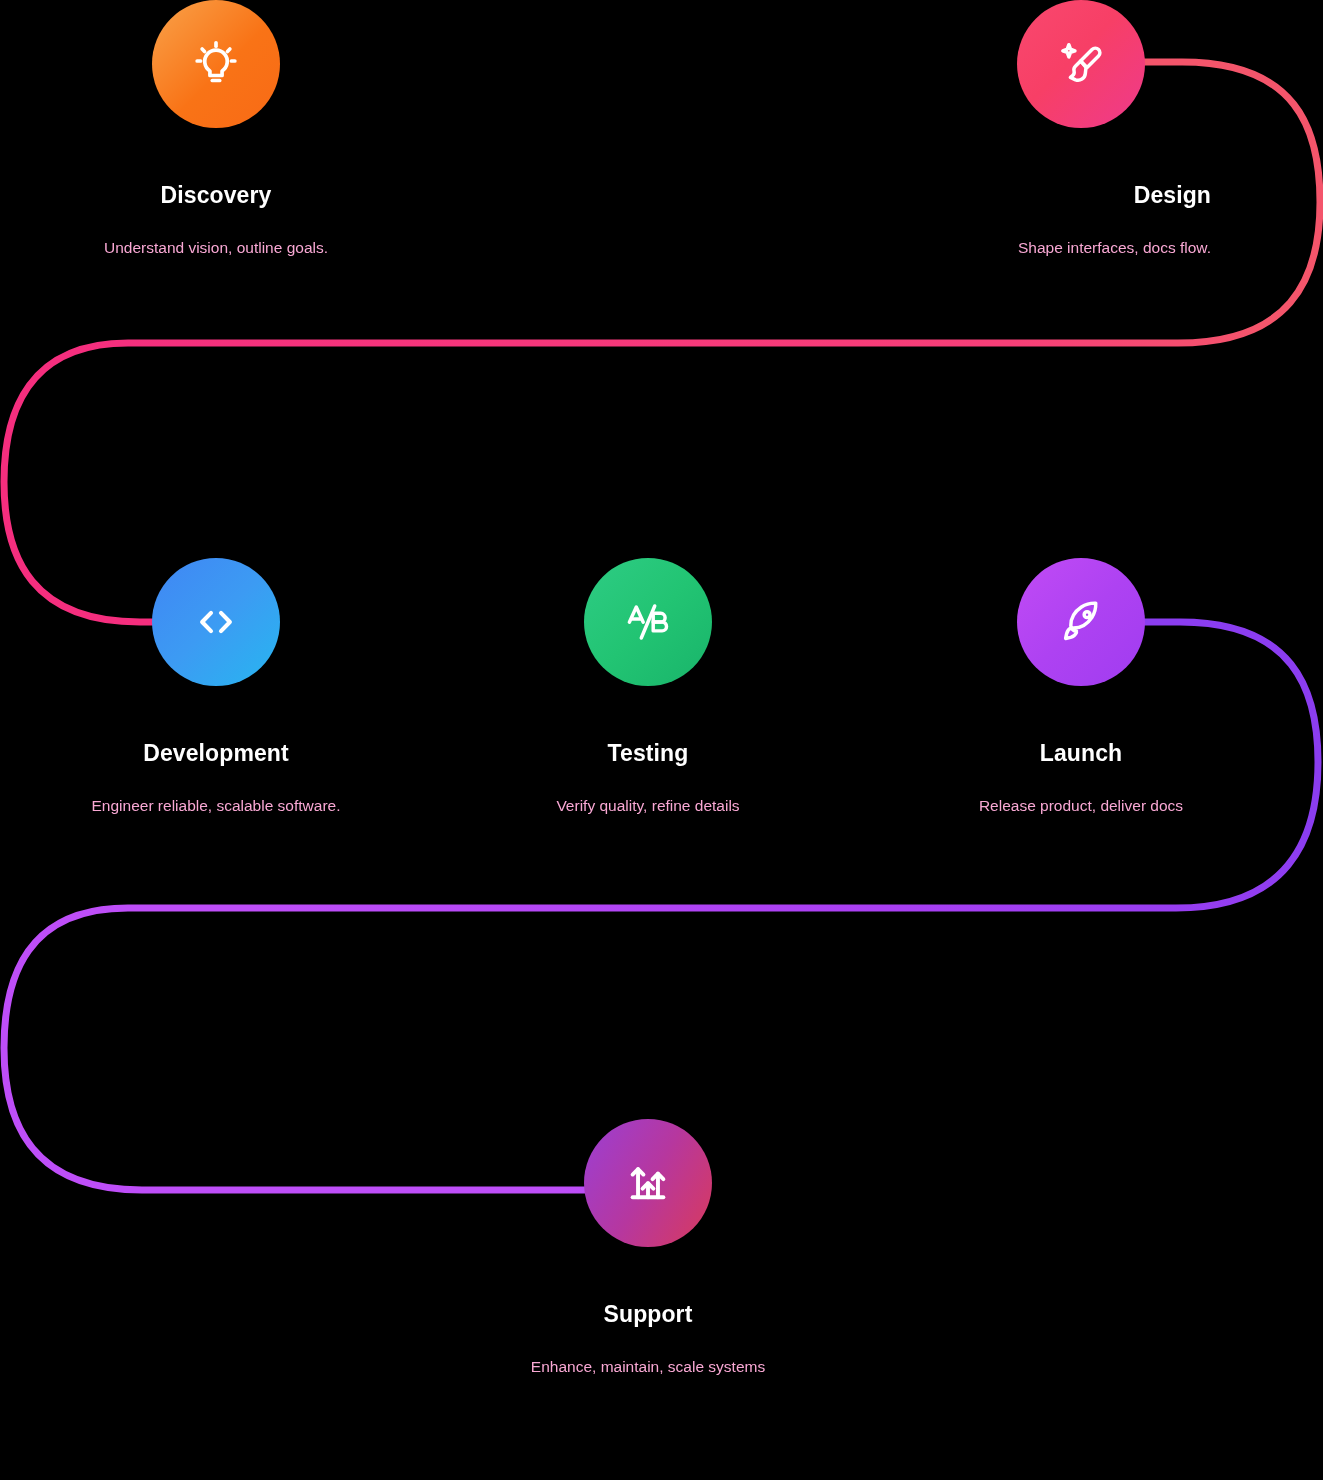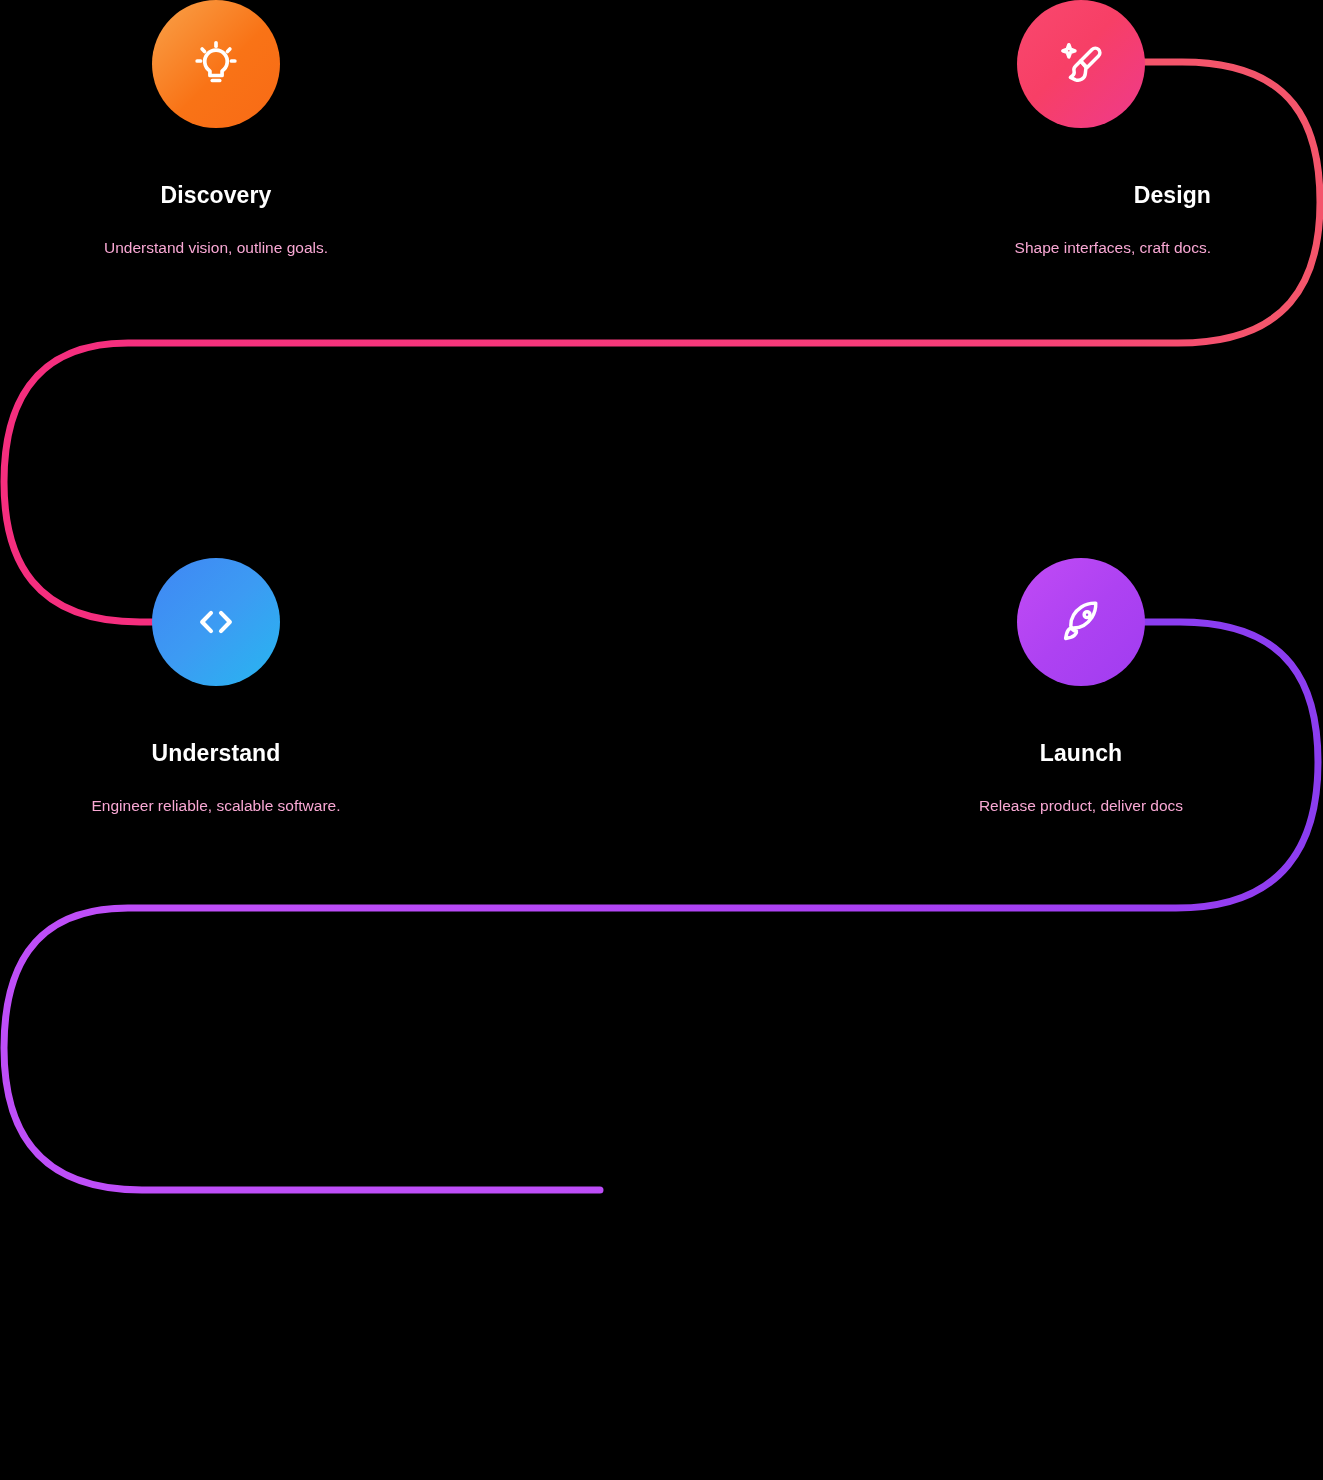--- a/index.html
+++ b/index.html
@@ -179,41 +179,69 @@
 
   <div class="node node-2">
     <div class="node-circle g-design">
       <svg viewBox="0 0 24 24" fill="none" stroke="#ffffff" stroke-width="1.6" stroke-linecap="round" stroke-linejoin="round">
         <path d="M20.1 5.3a2.1 2.1 0 0 0-3 0l-5.3 5.3 3 3 5.3-5.3a2.1 2.1 0 0 0 0-3z"></path>
         <path d="M11.8 10.6l-2.4 2.4a2.4 2.4 0 0 0-.6 2.3c.2.8-.1 1.6-.7 2.1l-1 .8 2.4 1.1a3.4 3.4 0 0 0 4.5-2.9l.3-2.8z"></path>
         <path d="M6.4 3.1l.75 2.05L9.2 5.9l-2.05.75L6.4 8.7l-.75-2.05L3.6 5.9l2.05-.75z"></path>
       </svg>
     </div>
     <div class="node-title">Design</div>
-    <div class="node-desc">Shape interfaces, craft docs.</div>
+    <div class="node-desc">Shape interfaces, docs flow.</div>
   </div>
 
   <div class="node node-3">
     <div class="node-circle g-development">
       <svg viewBox="0 0 24 24" fill="none" stroke="#ffffff" stroke-width="1.9" stroke-linecap="round" stroke-linejoin="round">
         <path d="M9.7 7.8L5.6 12l4.1 4.2"></path>
         <path d="M14.3 7.8L18.4 12l-4.1 4.2"></path>
       </svg>
     </div>
-    <div class="node-title">Understand</div>
+    <div class="node-title">Development</div>
     <div class="node-desc">Engineer reliable, scalable software.</div>
   </div>
 
+  <div class="node node-4">
+    <div class="node-circle g-testing">
+      <svg viewBox="0 0 24 24" fill="none" stroke="#ffffff" stroke-width="1.6" stroke-linecap="round" stroke-linejoin="round">
+        <path d="M4.6 10.6h4.1"></path>
+        <path d="M3.4 12.1l3.2-7 3.2 7"></path>
+        <path d="M15.1 4.6L8.9 19.4"></path>
+        <path d="M14.4 12h4.1a2.05 2.05 0 0 1 0 4.1h-4.1V12z"></path>
+        <path d="M14.4 12h3.5a2 2 0 0 0 0-4h-3.5v4z"></path>
+      </svg>
+    </div>
+    <div class="node-title">Testing</div>
+    <div class="node-desc">Verify quality, refine details</div>
+  </div>
 
   <div class="node node-5">
     <div class="node-circle g-launch">
       <svg viewBox="0 0 24 24" fill="none" stroke="#ffffff" stroke-width="1.6" stroke-linecap="round" stroke-linejoin="round">
         <path d="M9.9 16.2c-1.4 0-2.6-1.2-2.6-2.6 0-3.4 1.9-6.5 4.9-8.5 2-1.3 4.3-1.9 6.6-1.8.1 2.3-.5 4.6-1.8 6.6-2 3-5.1 4.9-8.5 4.9z"></path>
         <circle cx="14.8" cy="8.6" r="1.35"></circle>
         <path d="M7.6 14.6c-1.1.5-1.9 1.5-2.2 2.7l-.5 2.3 2.3-.5c1.2-.3 2.2-1.1 2.7-2.2"></path>
       </svg>
     </div>
     <div class="node-title">Launch</div>
     <div class="node-desc">Release product, deliver docs</div>
   </div>
 
+  <div class="node node-6">
+    <div class="node-circle g-support">
+      <svg viewBox="0 0 24 24" fill="none" stroke="#ffffff" stroke-width="1.8" stroke-linecap="round" stroke-linejoin="round">
+        <path d="M4.9 18.6h14.2"></path>
+        <path d="M7.4 18.6V5.6"></path>
+        <path d="M4.9 8.1l2.5-2.5 2.5 2.5"></path>
+        <path d="M16.6 18.6V7.7"></path>
+        <path d="M14.1 10.2l2.5-2.5 2.5 2.5"></path>
+        <path d="M12 18.6v-6.5"></path>
+        <path d="M9.5 14.6l2.5-2.5 2.5 2.5"></path>
+      </svg>
+    </div>
+    <div class="node-title">Support</div>
+    <div class="node-desc">Enhance, maintain, scale systems</div>
+  </div>
 
 </div>
 
 </body></html>

